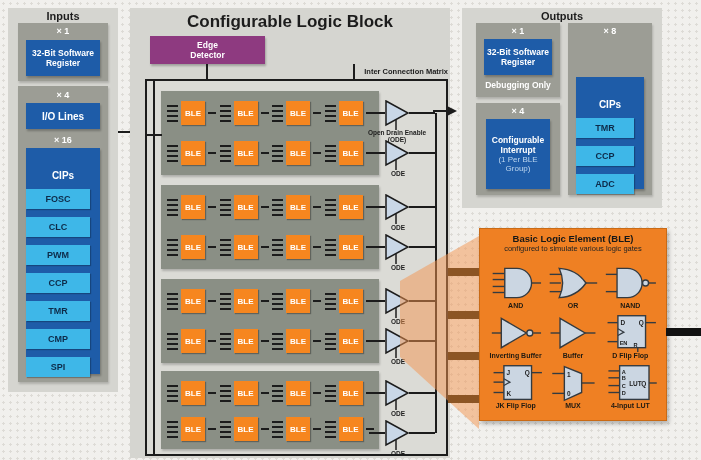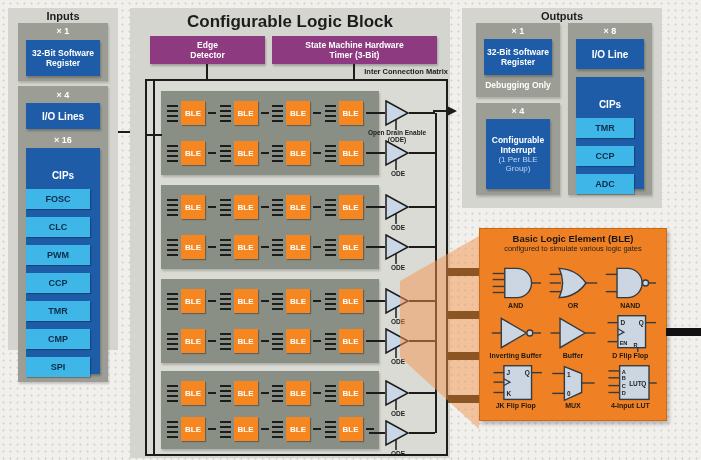--- a/index.html
+++ b/index.html
@@ -42,21 +42,21 @@
   .gate{stroke:#333A40;stroke-width:1.6;fill:#CBD6E2;}
   .gline{stroke:#333A40;stroke-width:1.6;}
   .gtext{font-family:"Liberation Sans",sans-serif;font-size:7.5px;font-weight:bold;fill:#1C1C1C;}
   .hl-bar{position:absolute;height:8px;background:#8C5524;z-index:6;}
   .out-bar{position:absolute;height:8px;background:#111;z-index:6;}
   .overlay{position:absolute;left:0;top:0;pointer-events:none;z-index:4;}
 </style>
 </head>
 <body>
 
-<div class="section" style="left:8px;top:8px;width:110px;height:342px;">
+<div class="section" style="left:8px;top:8px;width:110px;height:384px;">
   <div class="sec-title">Inputs</div>
 
   <div class="sub-box" style="left:10px;top:15px;width:90px;height:58px;">
     <div class="count" style="top:3px;">× 1</div>
     <div class="blue-box" style="left:8px;top:17px;width:74px;height:36px;font-size:8.5px;">32-Bit Software Register</div>
   </div>
 
   <div class="sub-box" style="left:10px;top:78px;width:90px;height:296px;">
     <div class="count" style="top:4px;">× 4</div>
     <div class="blue-box" style="left:8px;top:17px;width:74px;height:26px;font-size:10px;">I/O Lines</div>
@@ -78,23 +78,20 @@
 
 <div class="wire" style="left:118px;top:131px;width:21px;height:2px;"></div>
 <div class="arrowhead" style="left:137px;top:127px;"></div>
 
 <div class="section" style="left:130px;top:8px;width:320px;height:450px;">
   <div class="sec-title" style="font-size:17px;top:4px;">Configurable Logic Block</div>
 
   <div class="purple-box" style="left:20px;top:28px;width:115px;height:28px;">
     <span style="max-width:46px;">Edge Detector</span>
   </div>
-  <div class="purple-box" style="left:142px;top:28px;width:165px;height:28px;">
-    <span style="max-width:102px;">State Machine Hardware Timer (3-Bit)</span>
-  </div>
 
   <div class="wire" style="left:76px;top:56px;width:2px;height:15px;"></div>
   <div class="wire" style="left:223px;top:56px;width:2px;height:15px;"></div>
 
   <div class="icm-label">Inter Connection Matrix</div>
 
   <div class="icm">
       <div class="ble-group" style="top: 10px; height: 84px;">
         <div class="ble-row" style="top: 10px;">
           <div class="ble-unit">
@@ -516,21 +513,20 @@
   <div class="sub-box" style="left:14px;top:95px;width:84px;height:92px;">
     <div class="count" style="top:3px;">× 4</div>
     <div class="blue-box" style="left:10px;top:16px;width:64px;height:70px;font-size:8.5px;flex-direction:column;">
       <span style="max-width:58px;">Configurable Interrupt</span>
       <span style="max-width:48px;font-weight:normal;color:#BCD6F0;font-size:8px;">(1 Per BLE Group)</span>
     </div>
   </div>
 
   <div class="sub-box" style="left:106px;top:15px;width:84px;height:172px;">
     <div class="count" style="top:3px;">× 8</div>
-    <div class="blue-box" style="left:8px;top:16px;width:68px;height:30px;font-size:10px;">I/O Line</div>
     <div class="cip-panel" style="left:8px;top:54px;width:68px;height:112px;">
       <div class="cip-label">CIPs</div>
       <div>
           <div class="cip-item">TMR</div>
           <div class="cip-item">CCP</div>
           <div class="cip-item">ADC</div>
         </div>
     </div>
   </div>
 </div>

